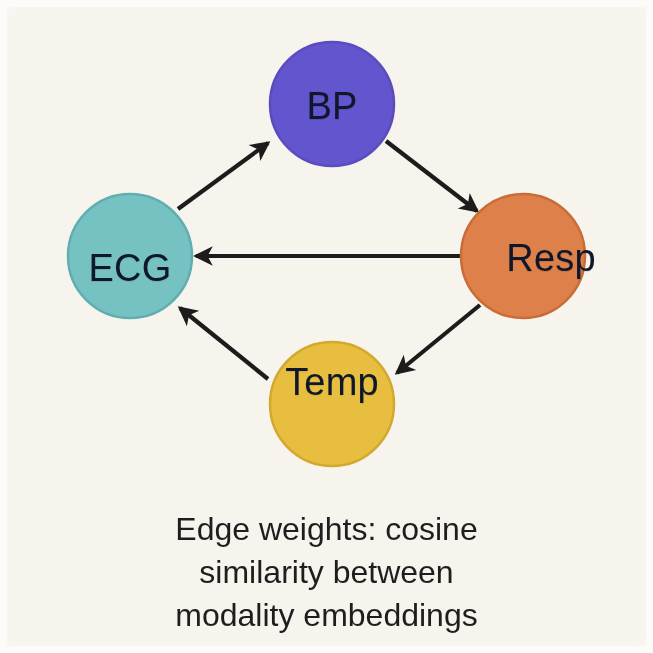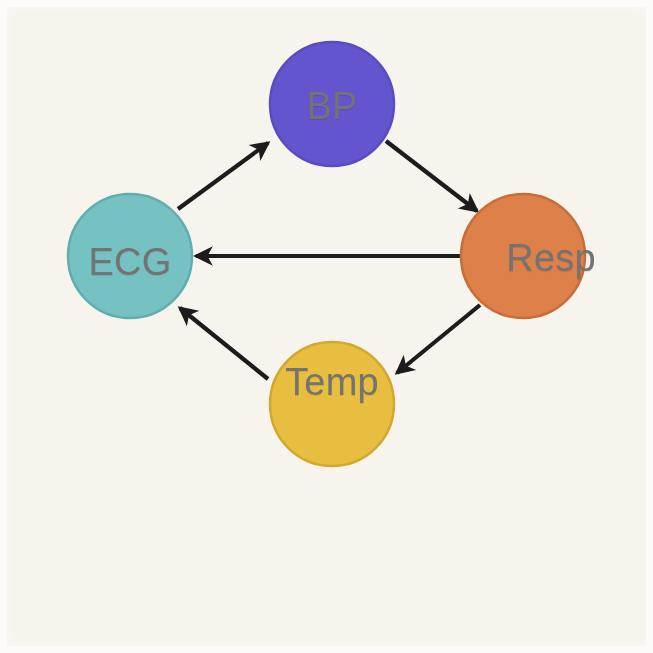--- a/index.html
+++ b/index.html
@@ -25,21 +25,21 @@
   }
   #graph-svg {
     position: absolute;
     left: 0;
     top: 0;
     width: 653px;
     height: 653px;
   }
   .node-label {
     position: absolute;
-    color: #737373;
+    color: #0f172a;
     font-size: 38px;
     font-weight: 400;
     letter-spacing: 0.2px;
     transform: translate(-50%, -50%);
     white-space: nowrap;
     text-shadow: 0 1px 1px rgba(0,0,0,0.10);
   }
   #caption {
     position: absolute;
     left: 0;
@@ -79,19 +79,24 @@
 
     <g>
       <circle cx="332" cy="104" r="62" fill="#6355CE" stroke="#5A4CBE" stroke-width="2.5"></circle>
       <circle cx="130" cy="256" r="62" fill="#76C2C3" stroke="#5FAFB0" stroke-width="2.5"></circle>
       <circle cx="523" cy="256" r="62" fill="#DD8049" stroke="#C96C36" stroke-width="2.5"></circle>
       <circle cx="332" cy="404" r="62" fill="#E7BE3F" stroke="#D2A92E" stroke-width="2.5"></circle>
     </g>
   </svg>
 
   <span class="node-label" style="left:332px; top:106px;">BP</span>
-  <span class="node-label" style="left:130px; top:262px;">ECG</span>
+  <span class="node-label" style="left:130px; top:268px;">ECG</span>
   <span class="node-label" style="left:551px; top:258px;">Resp</span>
   <span class="node-label" style="left:332px; top:382px;">Temp</span>
 
+  <div id="caption">
+    <span class="caption-line">Edge weights: cosine</span>
+    <span class="caption-line">similarity between</span>
+    <span class="caption-line">modality embeddings</span>
+  </div>
 
   <div id="edge-vignette"></div>
 </div>
 
 </body></html>

